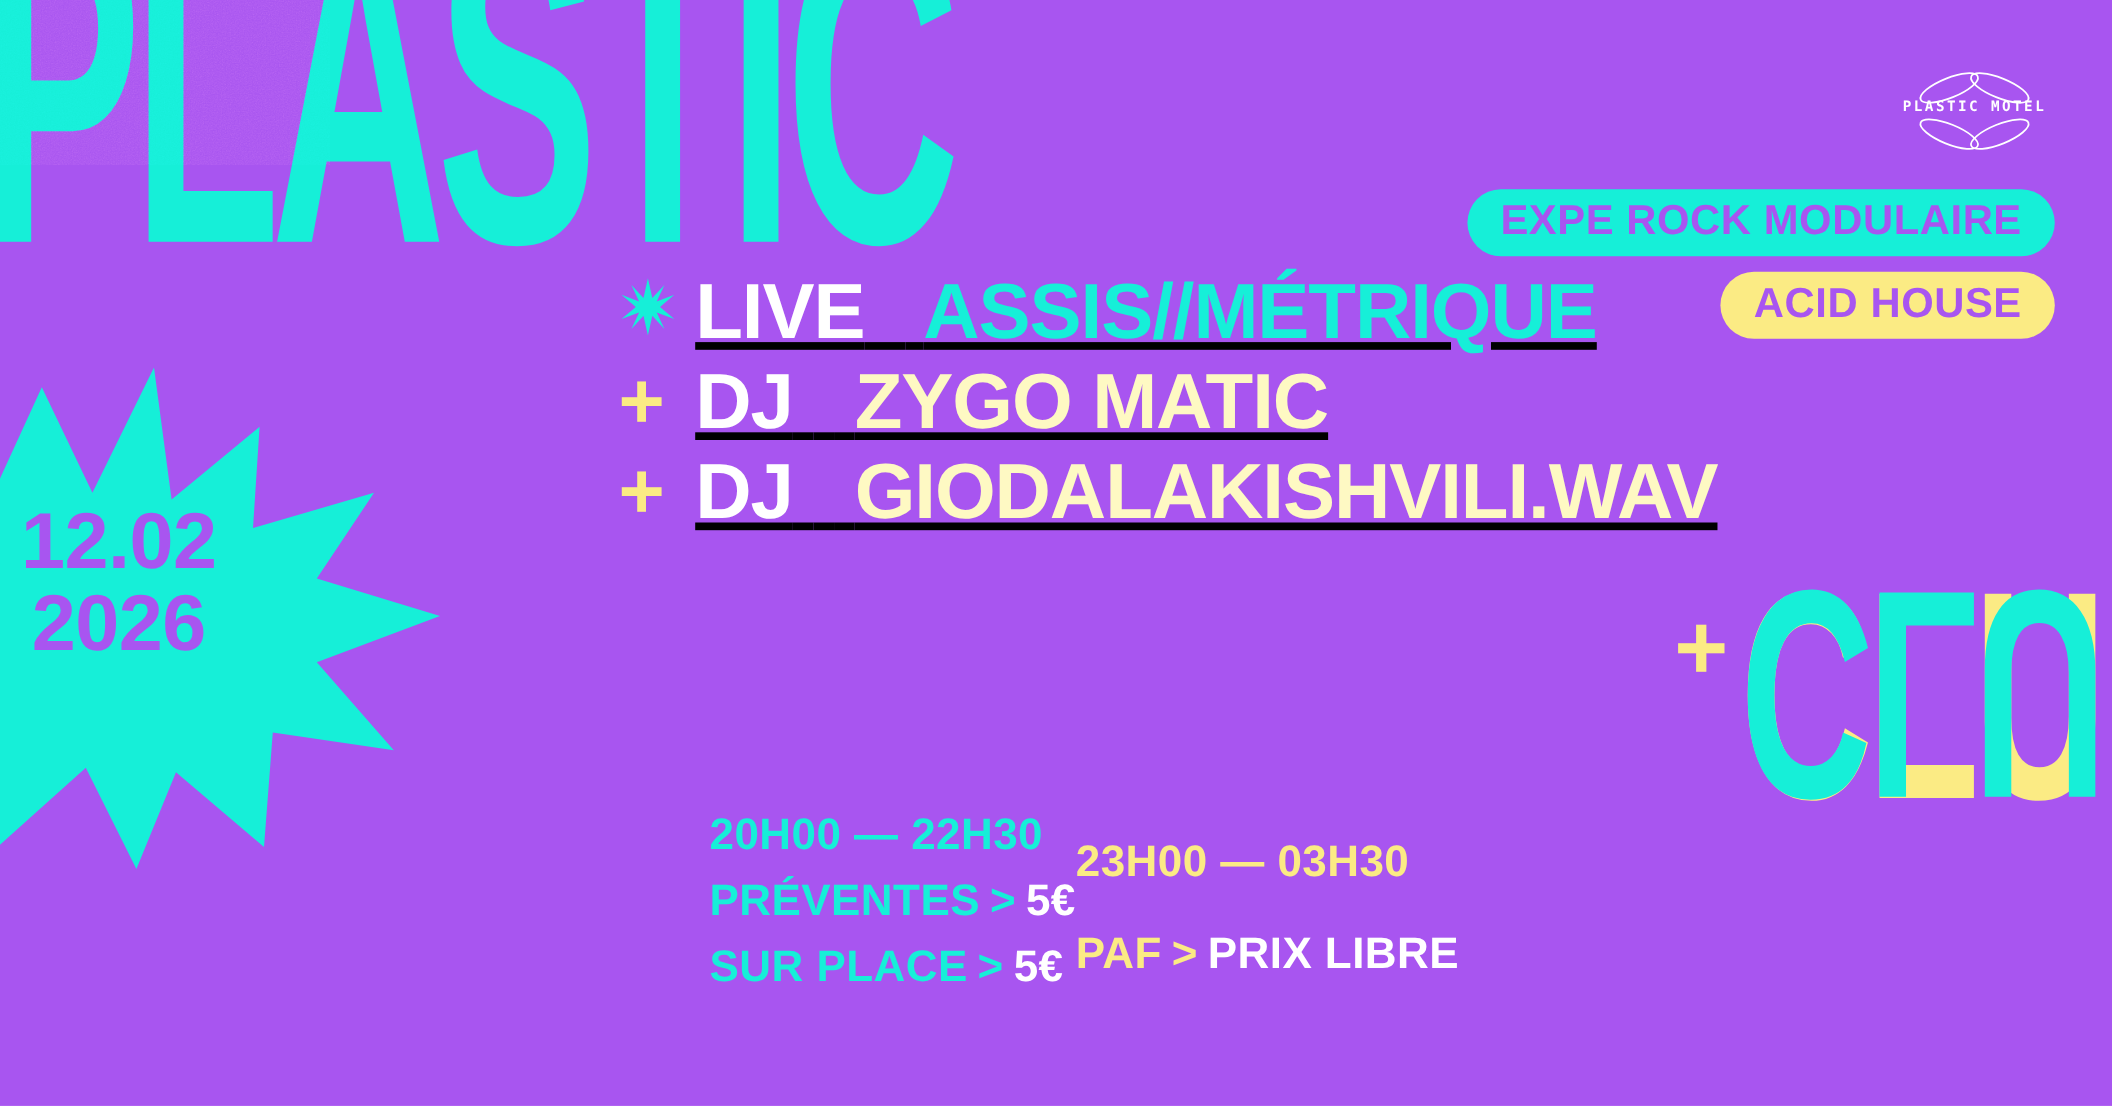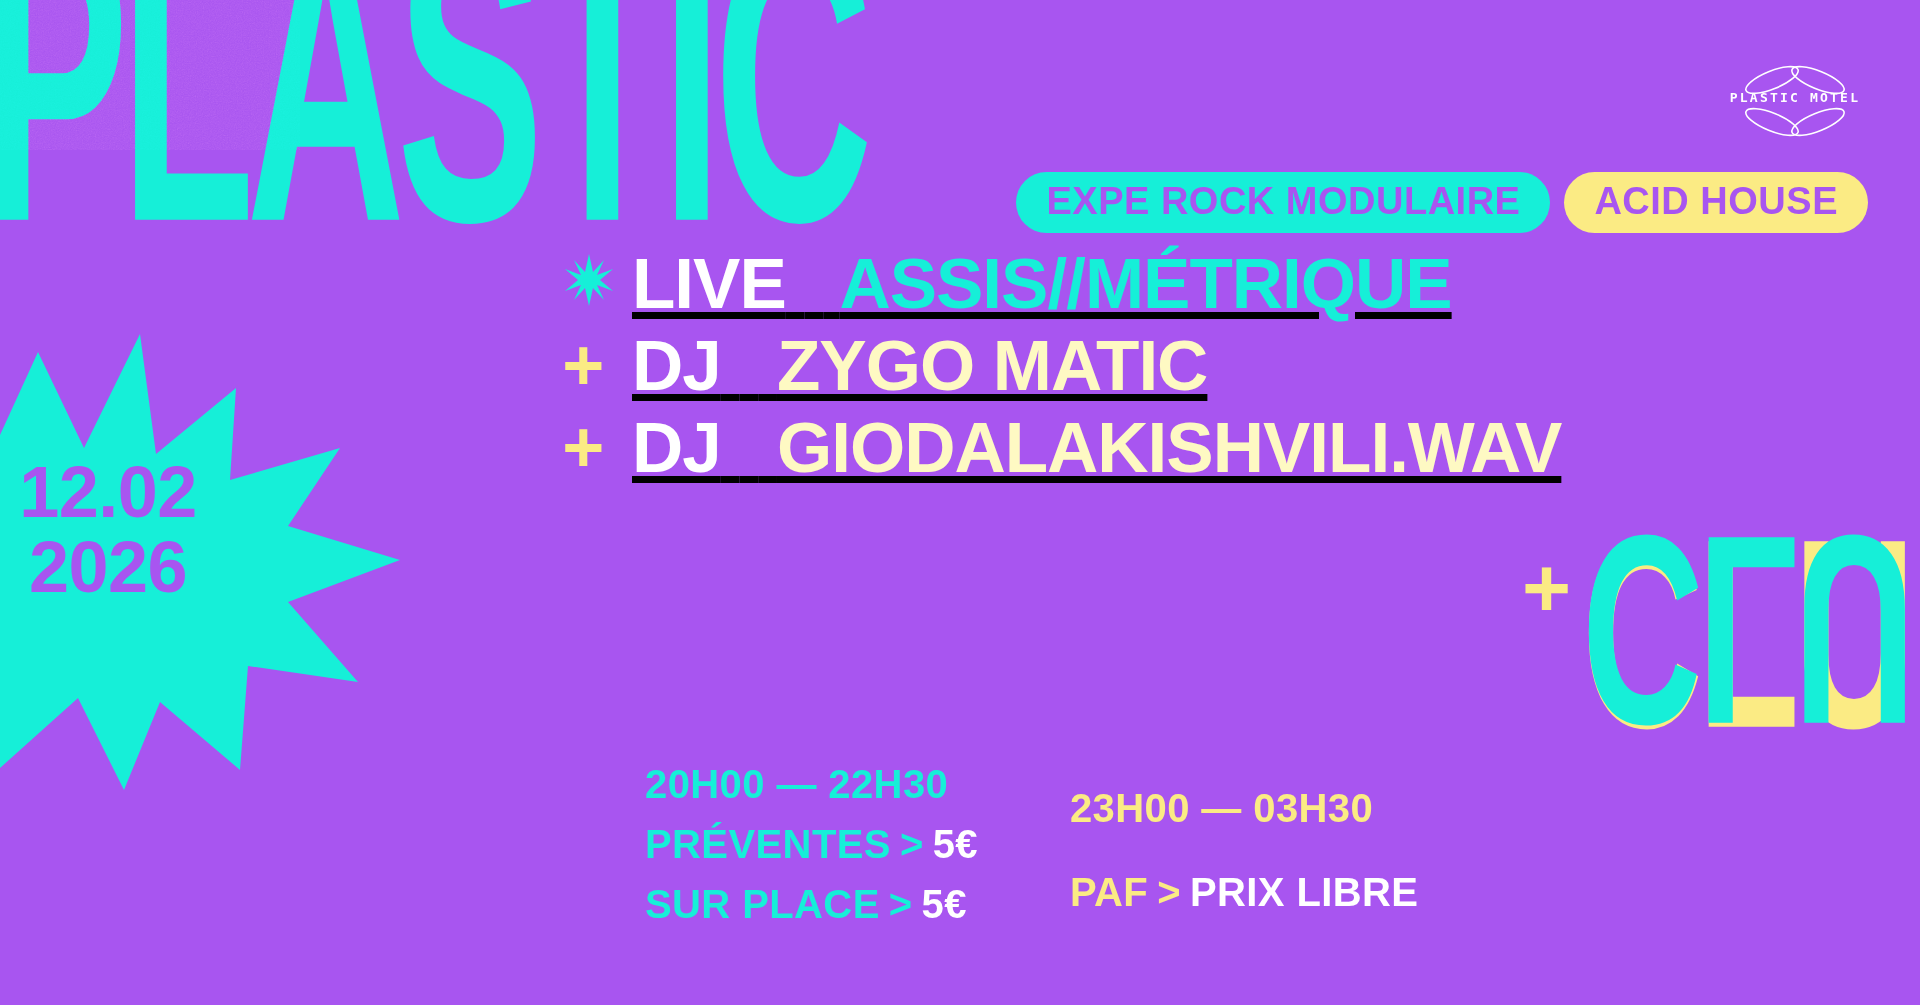--- a/index.html
+++ b/index.html
@@ -70,21 +70,21 @@
     font-weight:bold;
     letter-spacing:2.2px;
   }
 
   
   #pills {
     position:absolute;
     right:52px; top:172px;
     z-index:10;
     display:flex;
-    flex-direction:row;
+    flex-direction:column;
     align-items:flex-end;
     gap:14px;
   }
   .pill {
     border-radius:999px;
     color:#a855f0;
     padding:10px 30px 13px 30px;
     font-size:38px;
     letter-spacing:.5px;
   }
@@ -142,24 +142,23 @@
     letter-spacing:-1px;
     text-decoration:underline;
   }
   .act .role  { color:#ffffff; }
   .act .cyan  { color:#16efd8; }
   .act .yellow{ color:#fef9c3; }
 
   
   #info {
     position:absolute;
-    left:645px; top:764px;
+    left:645px; top:739px;
     z-index:12;
     display:flex;
-    gap:92px;
   }
   .info-col { display:flex; flex-direction:column; gap:20px; }
   .info-row {
     font-size:40px;
     letter-spacing:.4px;
     display:flex;
     align-items:baseline;
     gap:9px;
   }
   .c-cyan   { color:#16efd8; }

